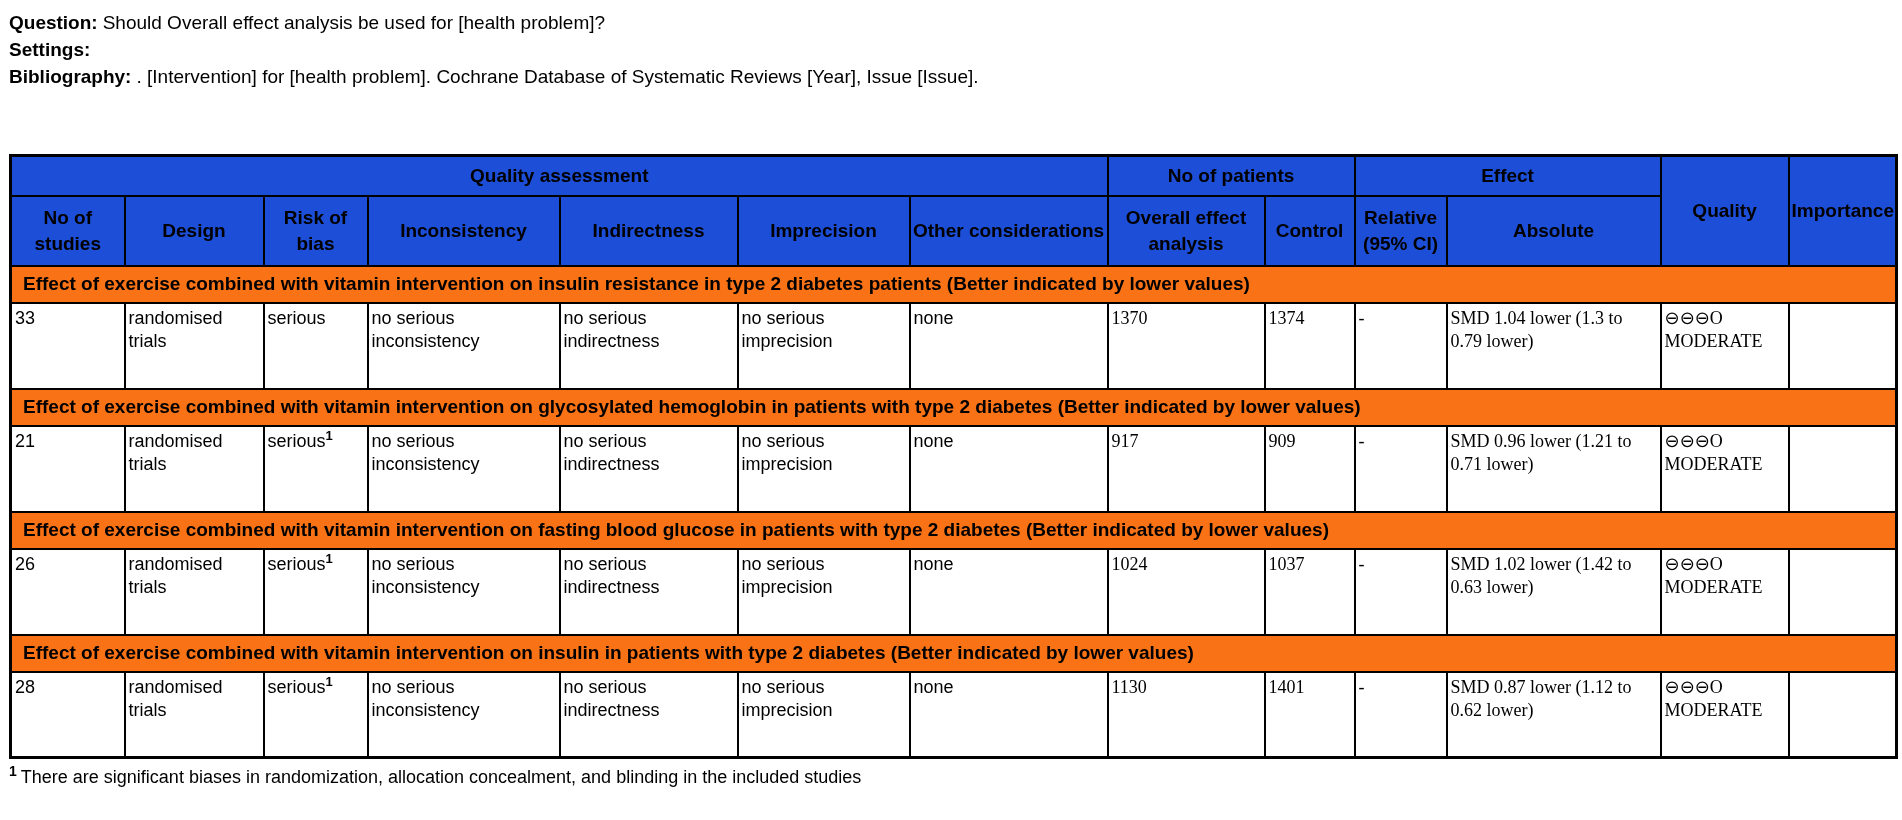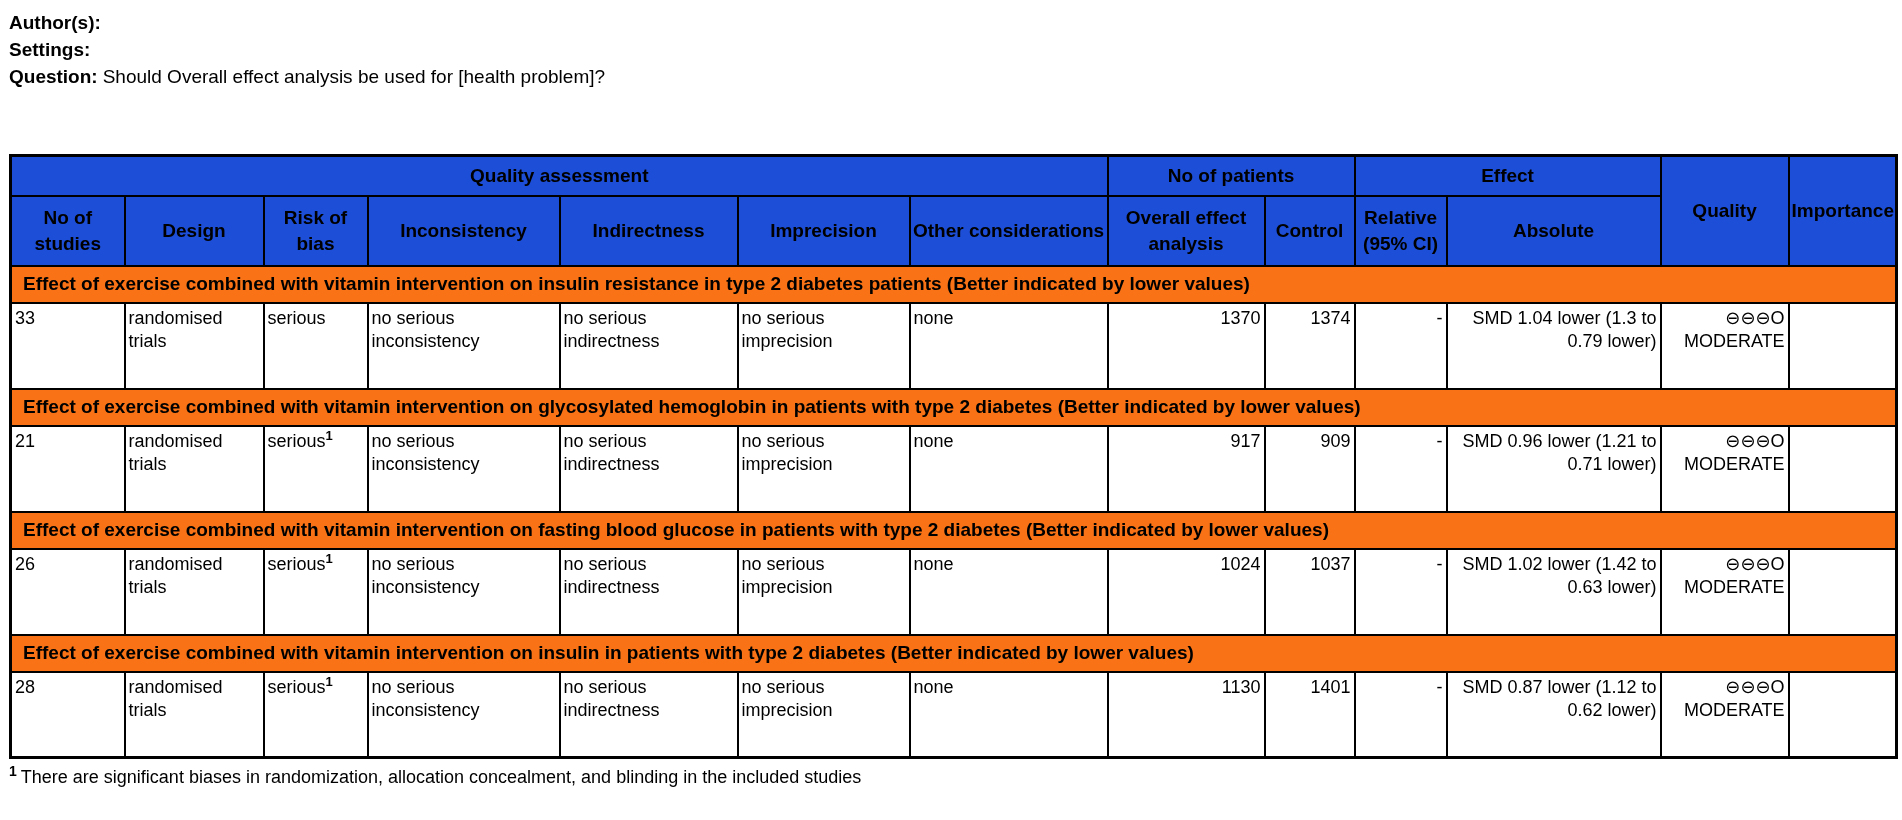--- a/index.html
+++ b/index.html
@@ -50,40 +50,40 @@
     white-space: nowrap;
   }
   tr.data-row td {
     font-size: 18px;
     vertical-align: top;
     height: 86px;
     line-height: 1.3;
     padding-top: 3px;
   }
   .al { text-align: left; }
-  .ac { text-align: right; }
+  .ac { text-align: left; font-family: Liberation Serif, serif; }
   sup.fn-ref {
     font-weight: bold;
     font-size: 13px;
     line-height: 0;
   }
   .quality-symbols { letter-spacing: 0px; }
   .footnote {
     margin: 8px 0 12px 9px;
     font-size: 18px;
   }
   .footnote sup.fn-ref { font-size: 14px; margin-right: 4px; }
 </style>
 </head>
 <body>
 
 <div class="meta-block">
-  <div class="meta-line"><b>Author(s):</b><span></span></div>
+  <div class="meta-line"><b>Question:</b><span>Should Overall effect analysis be used for [health problem]?</span></div>
   <div class="meta-line"><b>Settings:</b><span></span></div>
-  <div class="meta-line"><b>Question:</b><span>Should Overall effect analysis be used for [health problem]?</span></div>
+  <div class="meta-line"><b>Bibliography:</b><span>. [Intervention] for [health problem]. Cochrane Database of Systematic Reviews [Year], Issue [Issue].</span></div>
 </div>
 
 <table class="grade">
   <colgroup>
     <col style="width:114px">
       <col style="width:139px">
       <col style="width:104px">
     <col style="width:192px">
       <col style="width:178px">
       <col style="width:172px">

